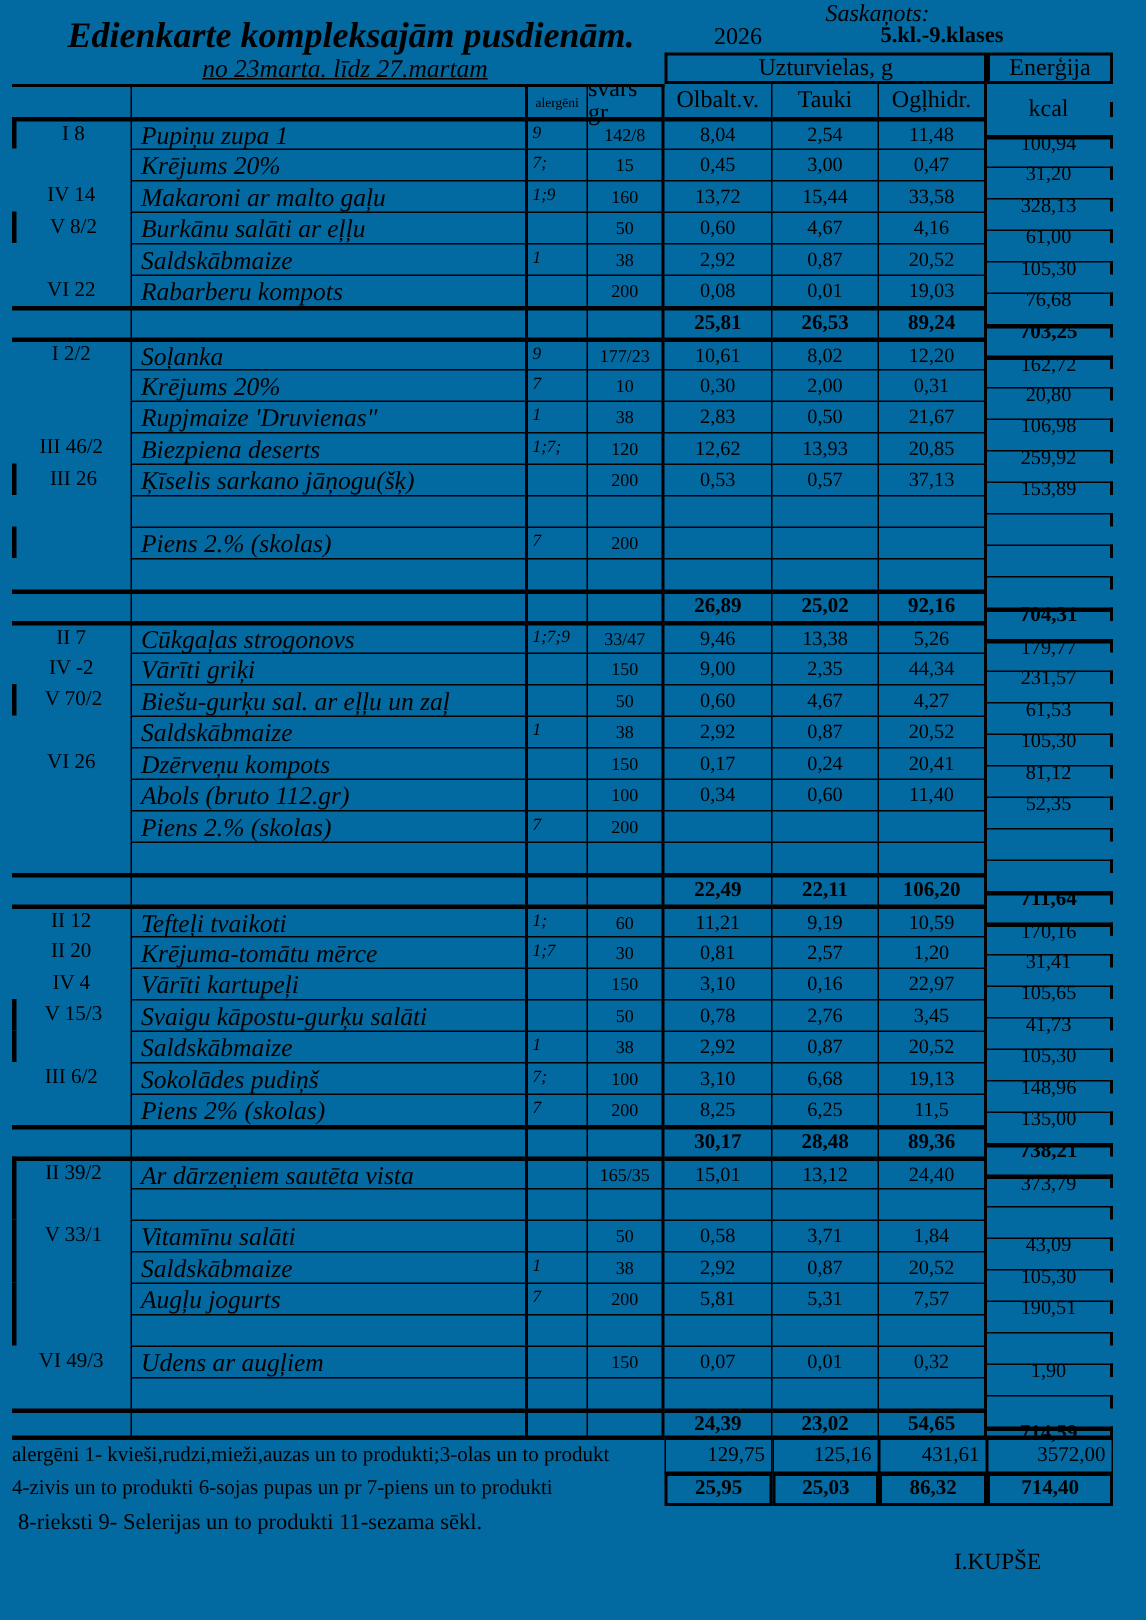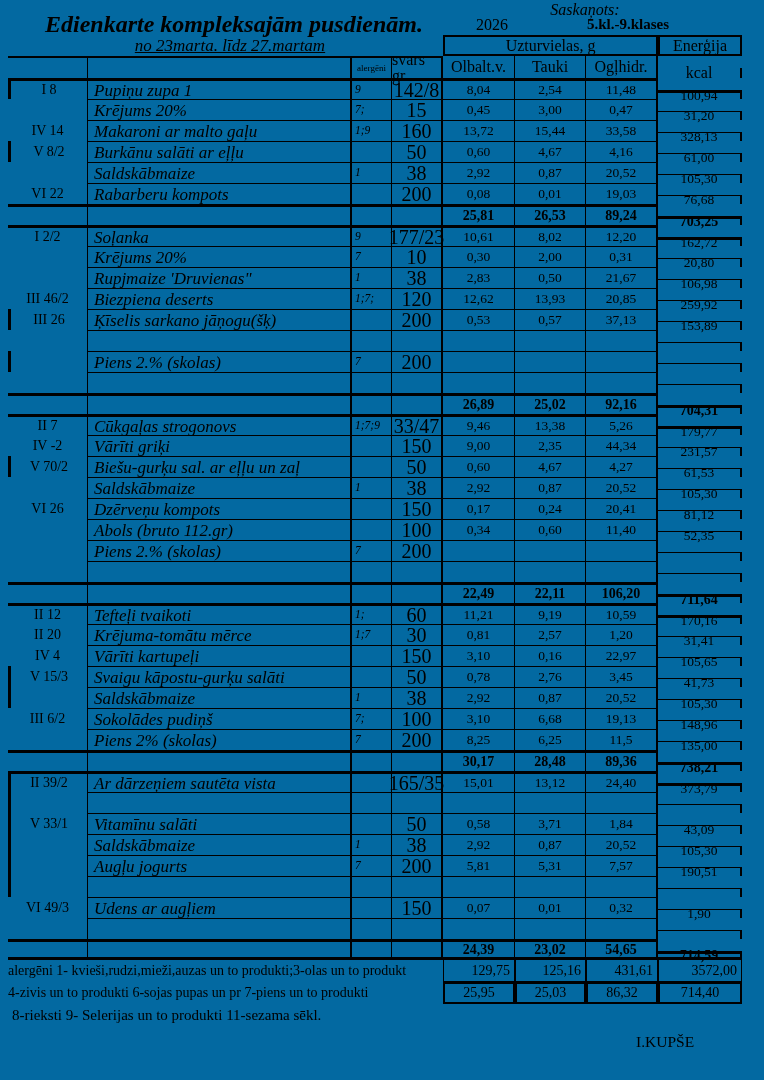--- a/index.html
+++ b/index.html
@@ -30,29 +30,29 @@
   .tick{border-left:3px solid #000;}
   .c0{border-right:1px solid #000;font-size:14px;}
   .c1{border-right:2px solid #000;}
   .c2{border-right:1px solid #000;}
   .c3{border-right:2px solid #000;}
   .c4,.c5{border-right:1px solid #000;}
   .c6{border-right:2px solid #000;}
   .c7{border-right:2px solid #000;margin-top:12px;}
   .dish{justify-content:flex-start;padding-left:6px;font-style:italic;font-size:17px;white-space:nowrap;}
   .alerg{justify-content:flex-start;padding-left:3px;font-style:italic;font-size:11.5px;}
-  .svars{font-size:20px;white-space:nowrap;}
+  .svars{font-size:12px;white-space:nowrap;}
   .num{font-size:13.5px;}
   .total{font-weight:bold;font-size:14px;}
   .tiny{font-size:9px;}
   .colname{font-size:16px;}
   .ftext{justify-content:flex-start;font-size:14px;white-space:nowrap;padding-left:0;}
   .fnum{border-right:1px solid #000;border-bottom:1px solid #000;border-left:1px solid #000;
         justify-content:flex-end;padding-right:4px;font-size:14px;}
-  .fnum2{border:2px solid #000;font-weight:normal;font-size:14px;}
+  .fnum2{border:2px solid #000;font-weight:bold;font-size:14px;}
   .note3{left:12px;top:1007px;font-size:15px;}
   .signature{left:636px;top:1033px;font-size:15.5px;}
 </style>
 </head>
 <body>
 
 <div class="page">
   <div class="abs approved">Saskaņots:</div>
   <div class="abs title">Edienkarte kompleksajām pusdienām.</div>
   <div class="abs subtitle">no 23marta. līdz 27.martam</div>

